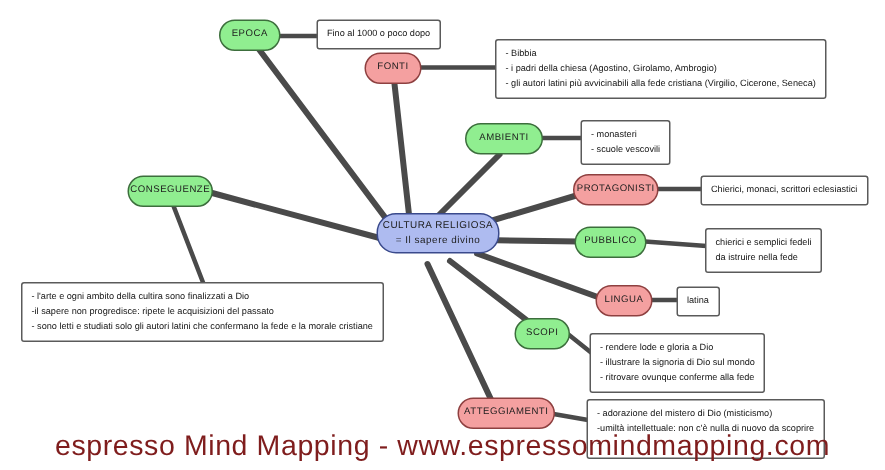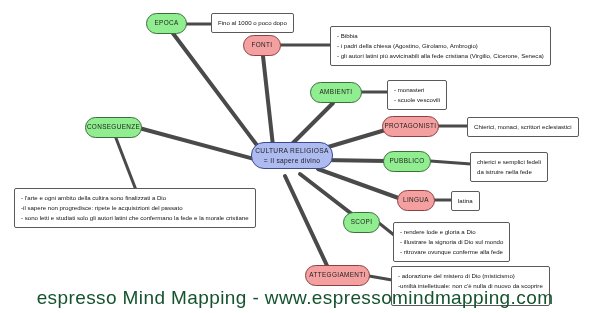--- a/index.html
+++ b/index.html
@@ -24,21 +24,21 @@
   }
 
   
   .watermark {
     position: absolute;
     left: 0;
     top: 287px;
     width: 590px;
     text-align: center;
     font-size: 19px;
-    color: #14532d;
+    color: #7f1d1d;
     letter-spacing: 0.4px;
     white-space: nowrap;
     pointer-events: none;
     user-select: none;
   }
 
   
   .node {
     position: absolute;
     box-sizing: border-box;

